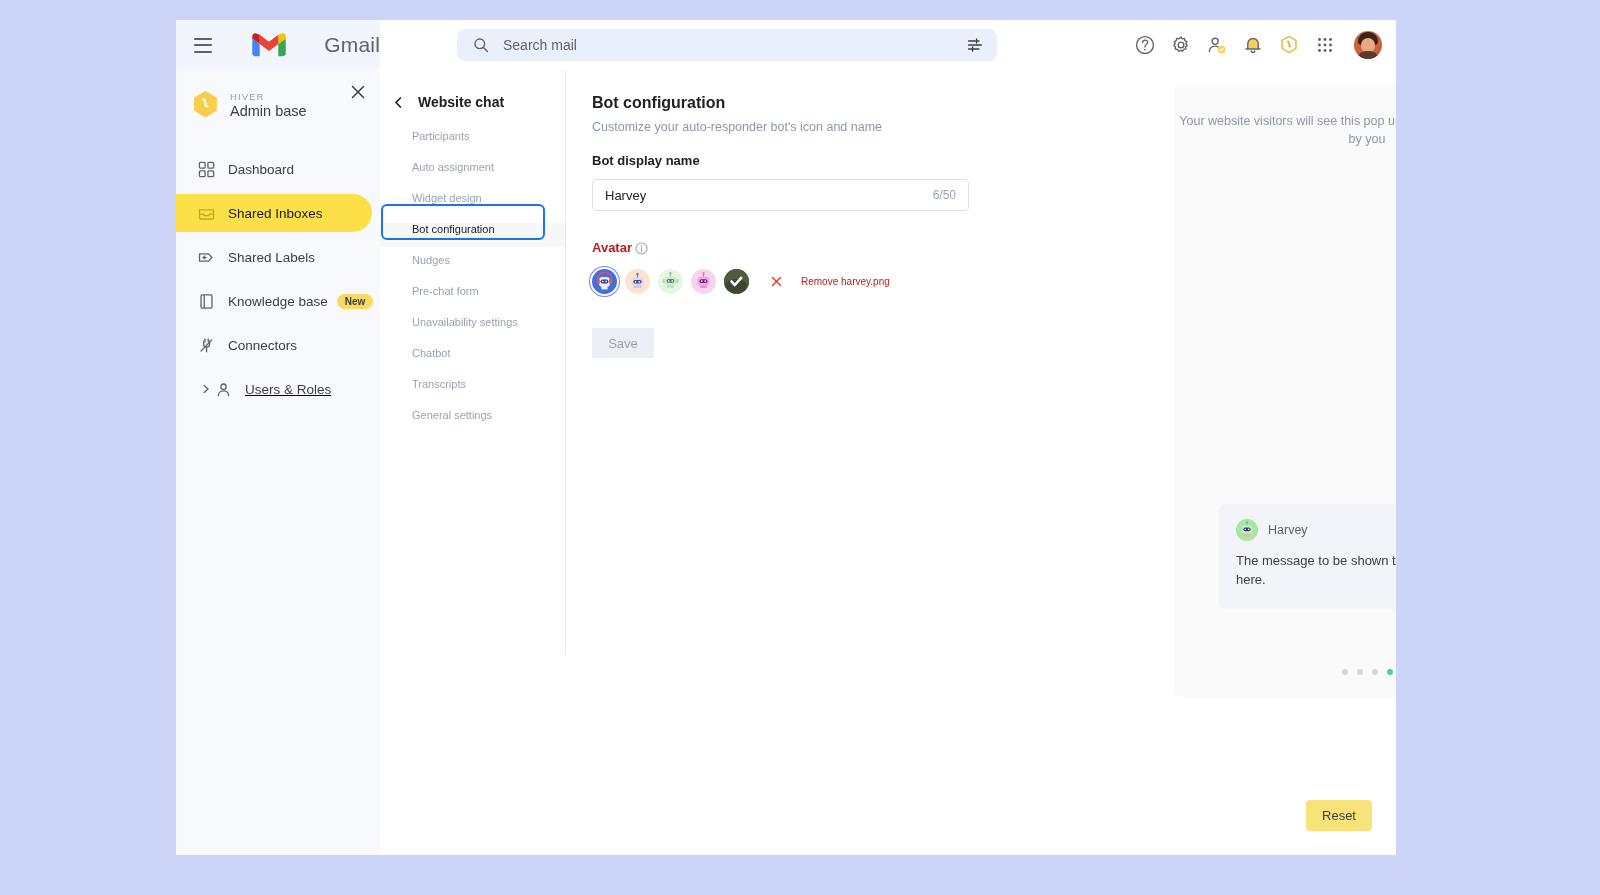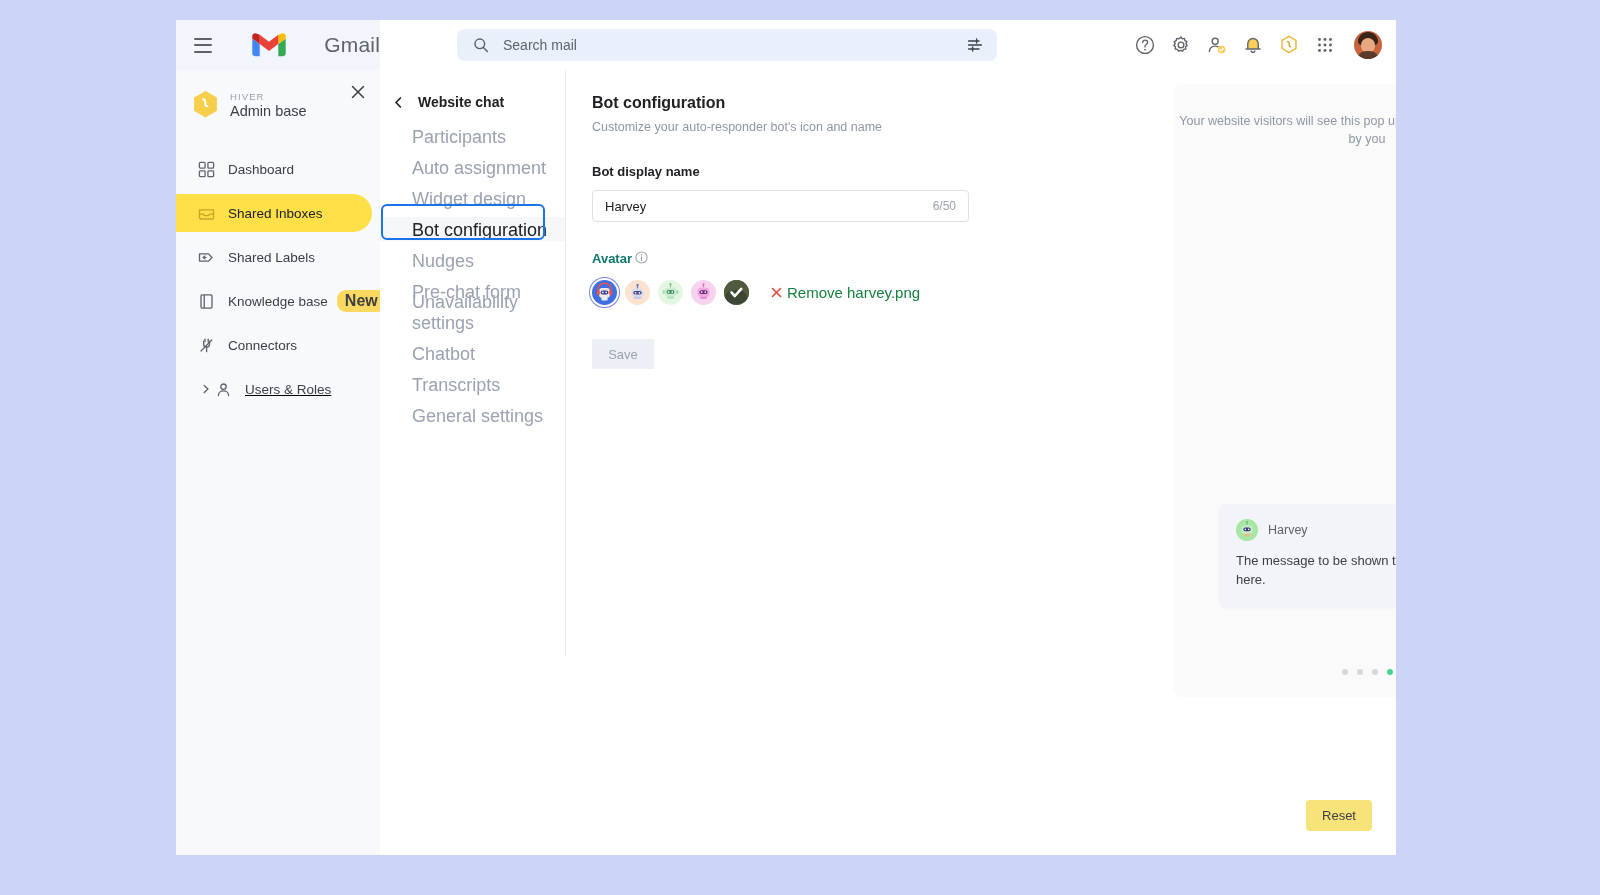--- a/index.html
+++ b/index.html
@@ -113,21 +113,21 @@
   }
   .navitem.active { background: #fde047; text-align: right; }
   .navitem .nicon { width: 17px; height: 17px; flex: 0 0 auto; display:block; }
   .navitem .nlabel {
     margin-left: 13px; font-size: 13.5px; color: #3c4043; white-space: nowrap;
   }
   .navitem.active .nlabel { color: #202124; }
   .badge-new {
     margin-left: 9px;
     background: #fbd960; color: #3c4043;
-    font-size: 16px; font-weight: bold;
+    font-size: 10px; font-weight: bold;
     padding: 2px 8px; border-radius: 9px;
   }
   .navitem.expandable { padding-left: 24px; text-decoration: underline; }
   .caret {
     width: 12px; height: 12px; flex: 0 0 auto; margin-right: 3px;
   }
 
   
   .content {
     position: absolute; left: 204px; top: 50px;
@@ -137,28 +137,28 @@
 
   
   .midnav {
     position: absolute; left: 0; top: 0;
     width: 186px; height: 585px;
     border-right: 1px solid #e8eaed;
     padding-top: 24px;
   }
   .midnav-head {
     display: flex; align-items: center;
-    padding-left: 12px; margin-bottom: 14px;
+    padding-left: 12px; margin-bottom: 20px;
     cursor: pointer;
   }
   .midnav-head .bk { width: 13px; height: 13px; }
   .midnav-head .t { margin-left: 13px; font-size: 14px; font-weight: bold; color: #202124; }
   .midnav-item {
-    height: 24px; display: flex; align-items: flex-end;
-    font-size: 18px; color: #9aa2b1;
+    height: 24px; display: flex; align-items: flex-start;
+    font-size: 11px; color: #9aa2b1;
     padding-left: 32px; margin-bottom: 7px;
     cursor: pointer;
   }
   .midnav-item.selected {
     position: relative;
     color: #202124;
     background: #f6f7f9;
   }
   .midnav-focus {
     position: absolute;
@@ -170,52 +170,52 @@
   }
 
   
   .form {
     position: absolute; left: 186px; top: 0;
     width: 420px; padding: 24px 0 0 26px;
   }
   .form h1 { font-size: 16px; color: #202124; font-weight: bold; }
   .form .sub { font-size: 12.5px; color: #8e97a6; margin-top: 8px; }
   .field-label {
-    font-size: 13px; color: #202124; font-weight: bold; margin-top: 30px;
+    font-size: 13px; color: #202124; font-weight: bold; margin-top: 19px;
   }
   .inputrow {
     margin-top: 11px;
     width: 377px; height: 32px;
     border: 1px solid #dfe1e5;
     border-radius: 4px;
     display: flex; align-items: center;
     padding: 0 12px;
     background: #fff;
   }
   .inputrow .val { font-size: 13px; color: #202124; flex: 1; }
   .inputrow .cnt { font-size: 12px; color: #9aa2b1; }
 
   .avatar-label {
-    margin-top: 29px; display: flex; align-items: flex-start; gap: 3px;
-    font-size: 13px; color: #0f766e; font-weight: bold;
+    margin-top: 29px; display: flex; align-items: flex-end; gap: 3px;
+    font-size: 13px; color: #b91c1c; font-weight: bold;
   }
   .info-i { width: 13px; height: 13px; }
 
   .avatarrow {
     margin-top: 14px; display: flex; align-items: center; gap: 8px;
   }
   .av {
     width: 25px; height: 25px; border-radius: 50%;
     position: relative; cursor: pointer; overflow: hidden;
     flex: 0 0 auto;
   }
   .av.selected { box-shadow: 0 0 0 2px #fff, 0 0 0 3px #7b83eb; }
   .removebtn {
-    margin-left: 14px; display: flex; align-items: center; gap: 5px;
-    font-size: 15px; color: #15803d; cursor: pointer;
+    margin-left: 14px; display: flex; align-items: center; gap: 19px;
+    font-size: 10px; color: #b91c1c; cursor: pointer;
   }
   .xred { width: 11px; height: 11px; }
 
   .savebtn {
     margin-top: 34px;
     width: 62px; height: 30px;
     background: #eceff5; color: #9aa2b1;
     border: none; border-radius: 0;
     font-size: 13px; font-family: inherit;
     cursor: pointer;

